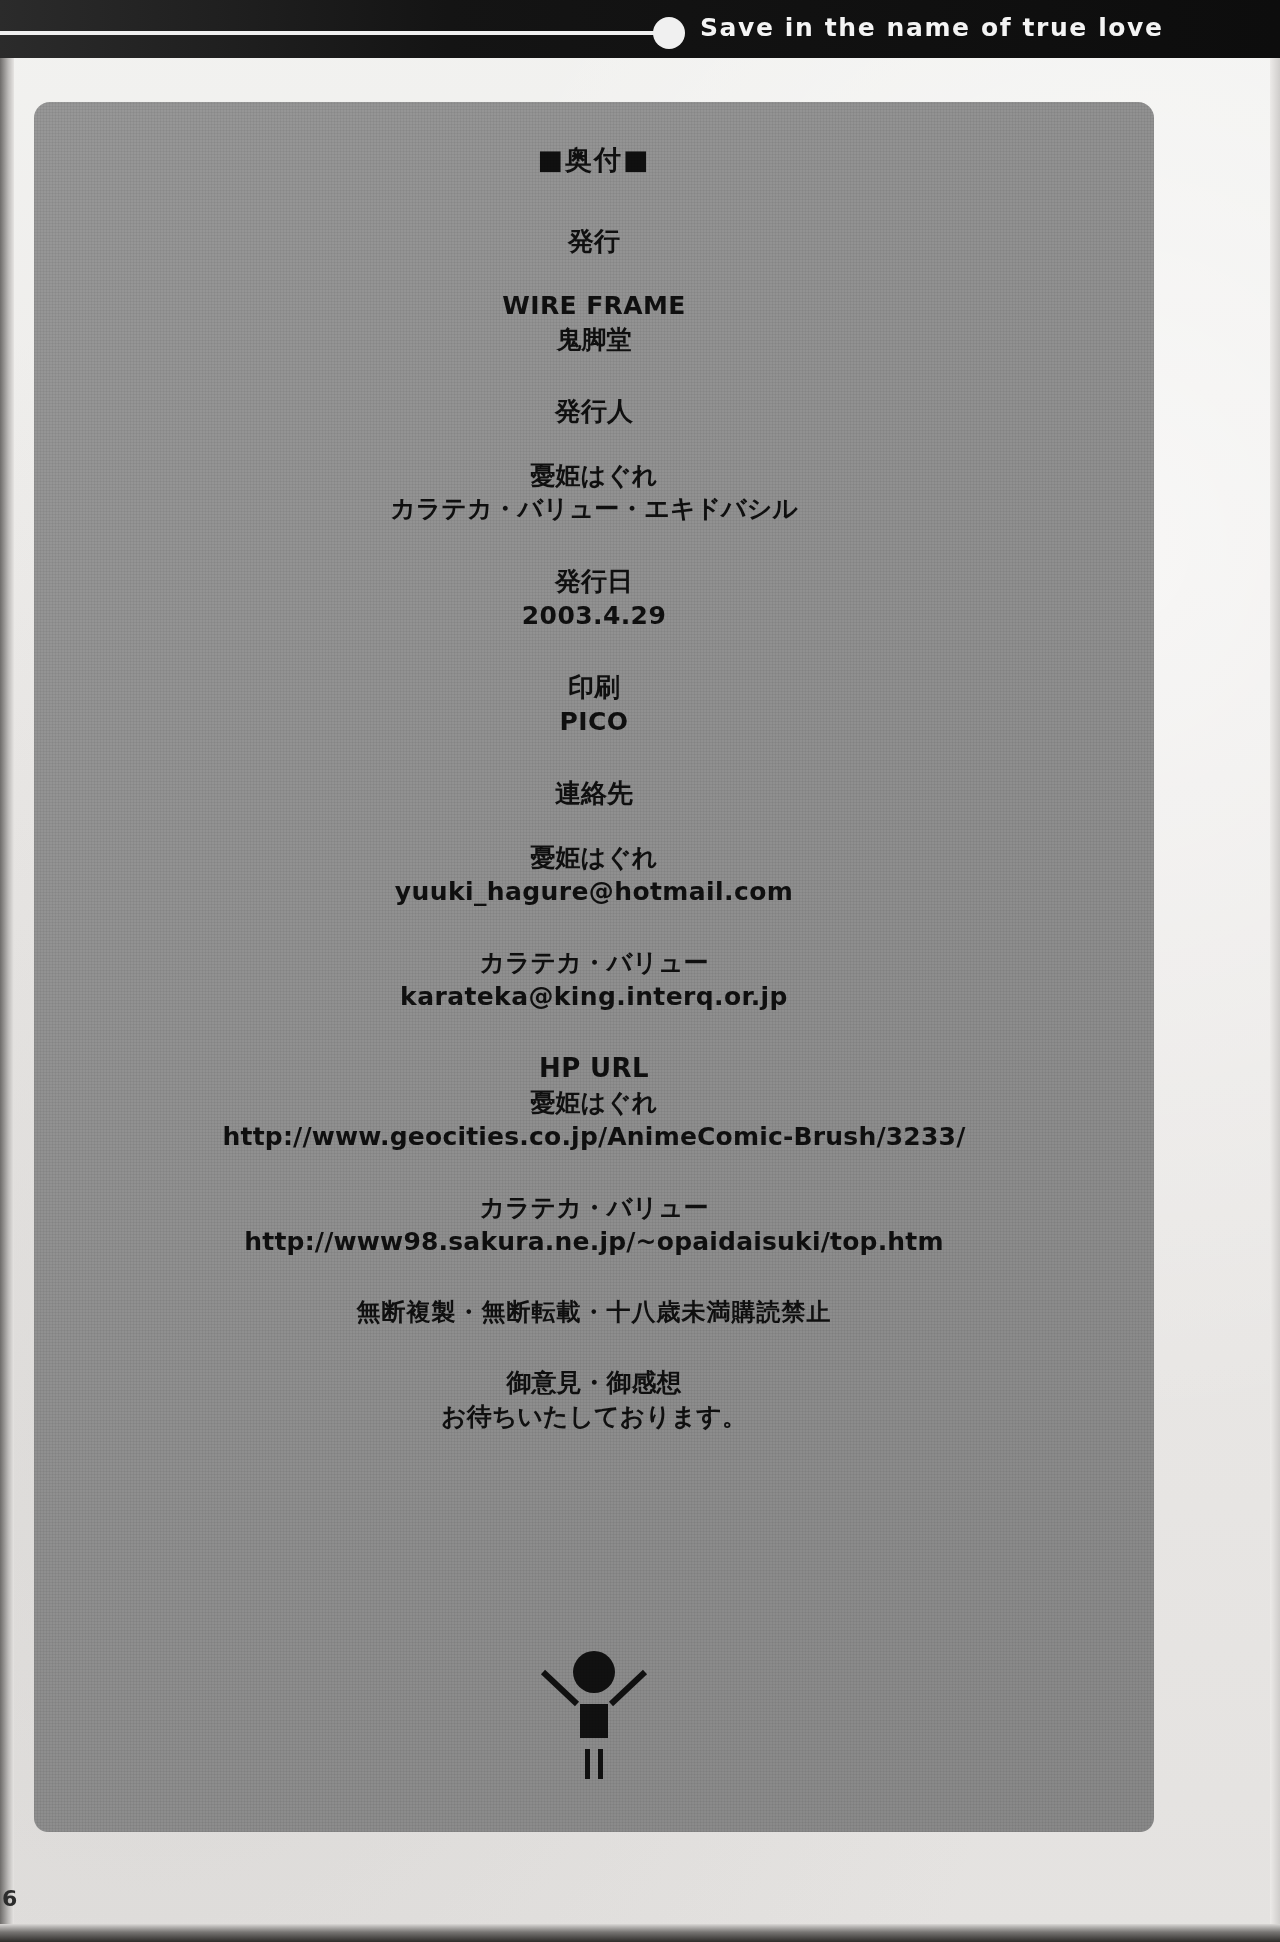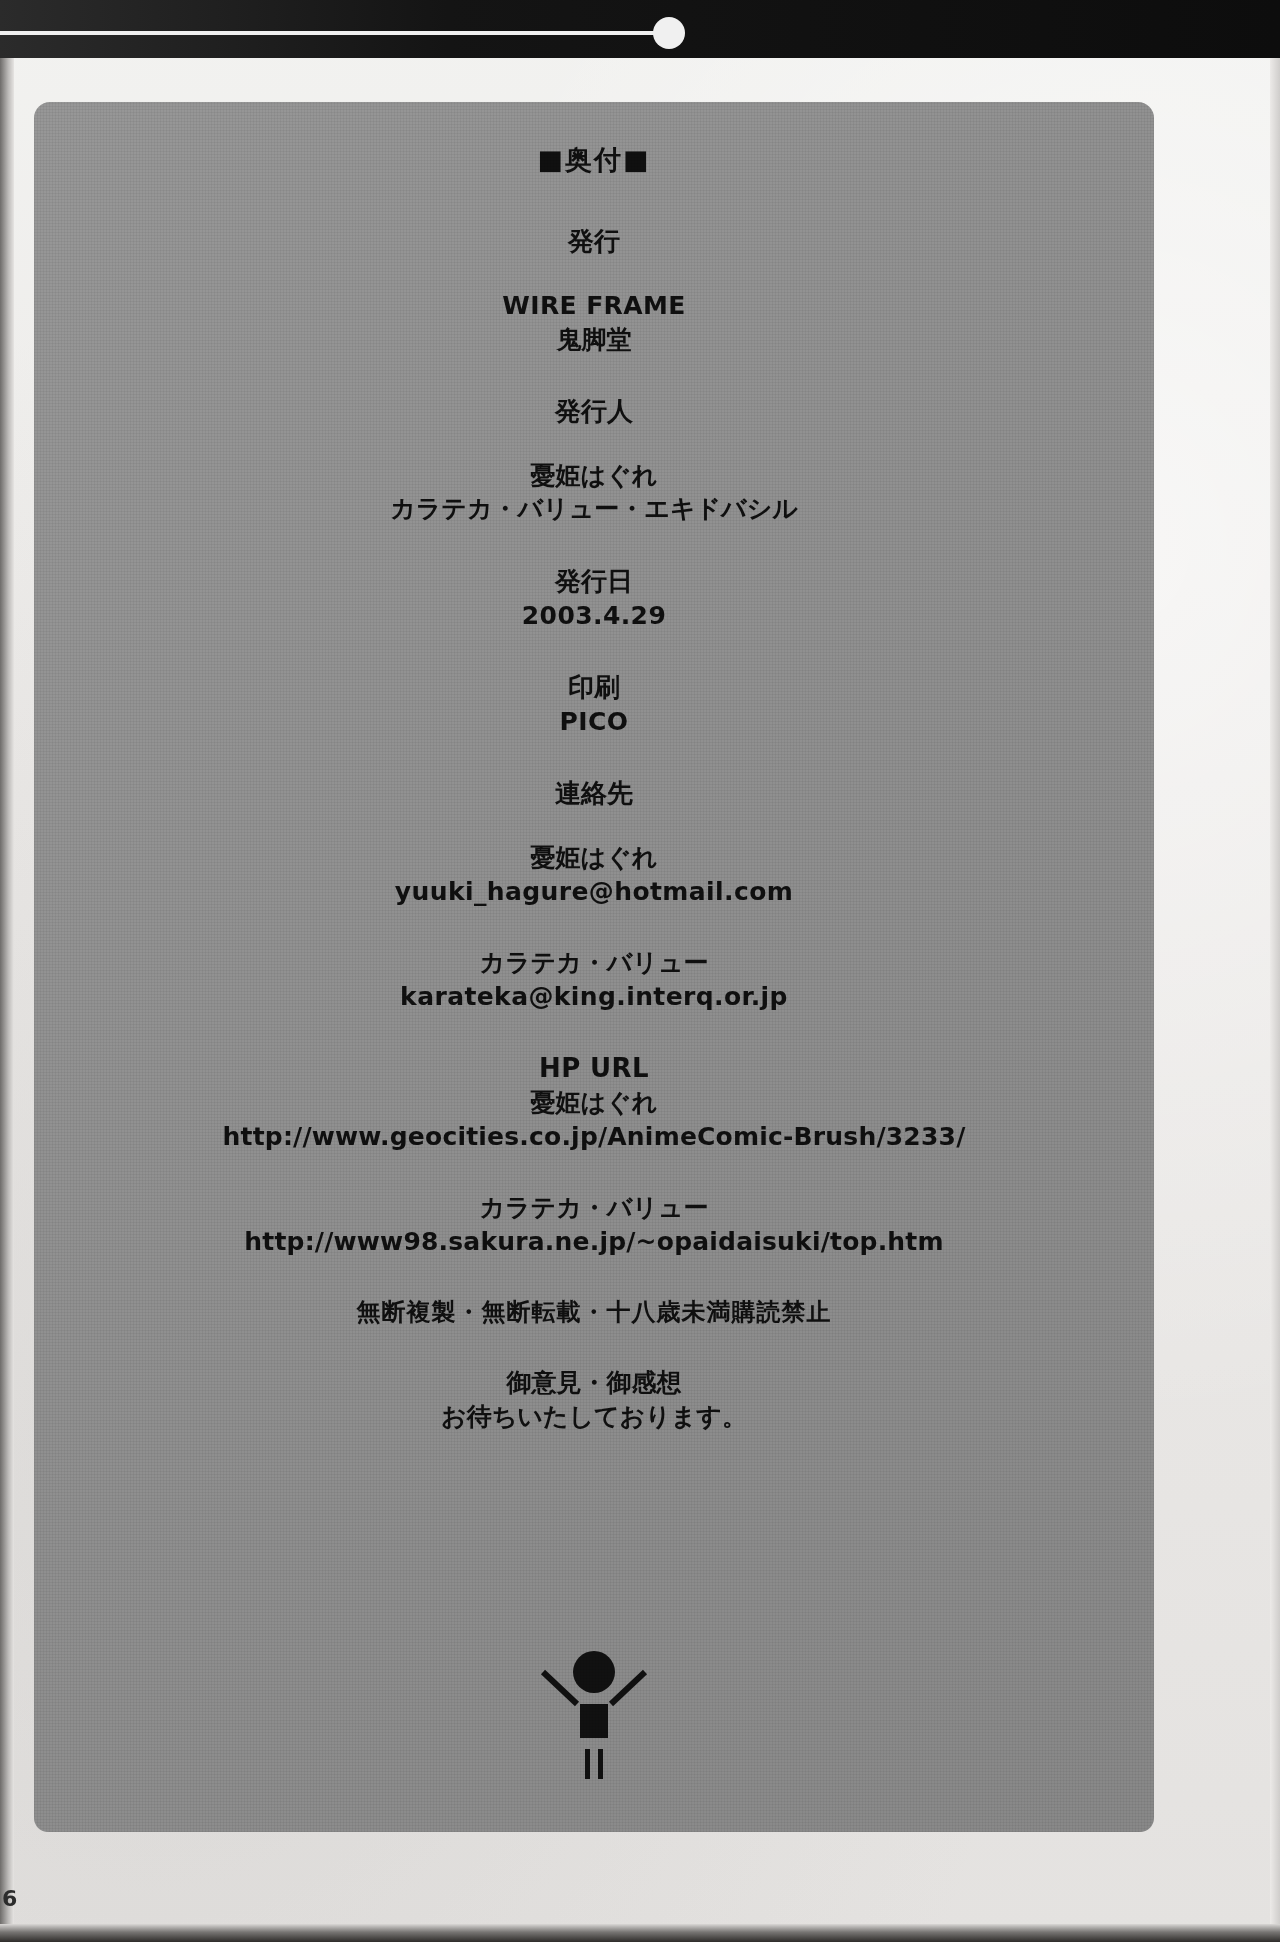--- a/index.html
+++ b/index.html
@@ -170,20 +170,21 @@
 </head>
 <body>
 
 <div class="page">
   <div class="paper-texture"></div>
 
   <div class="header-band">
     <div class="band-fade"></div>
     <div class="header-rule"></div>
     <div class="header-dot"></div>
+    <div class="header-title">Save in the name of true love</div>
   </div>
 
   <div class="edge-left"></div>
   <div class="edge-right"></div>
 
   <div class="tone-panel">
     <div class="colophon" style="top:40px;">
 
       <div class="line jp s-title">■奥付■</div>
 

